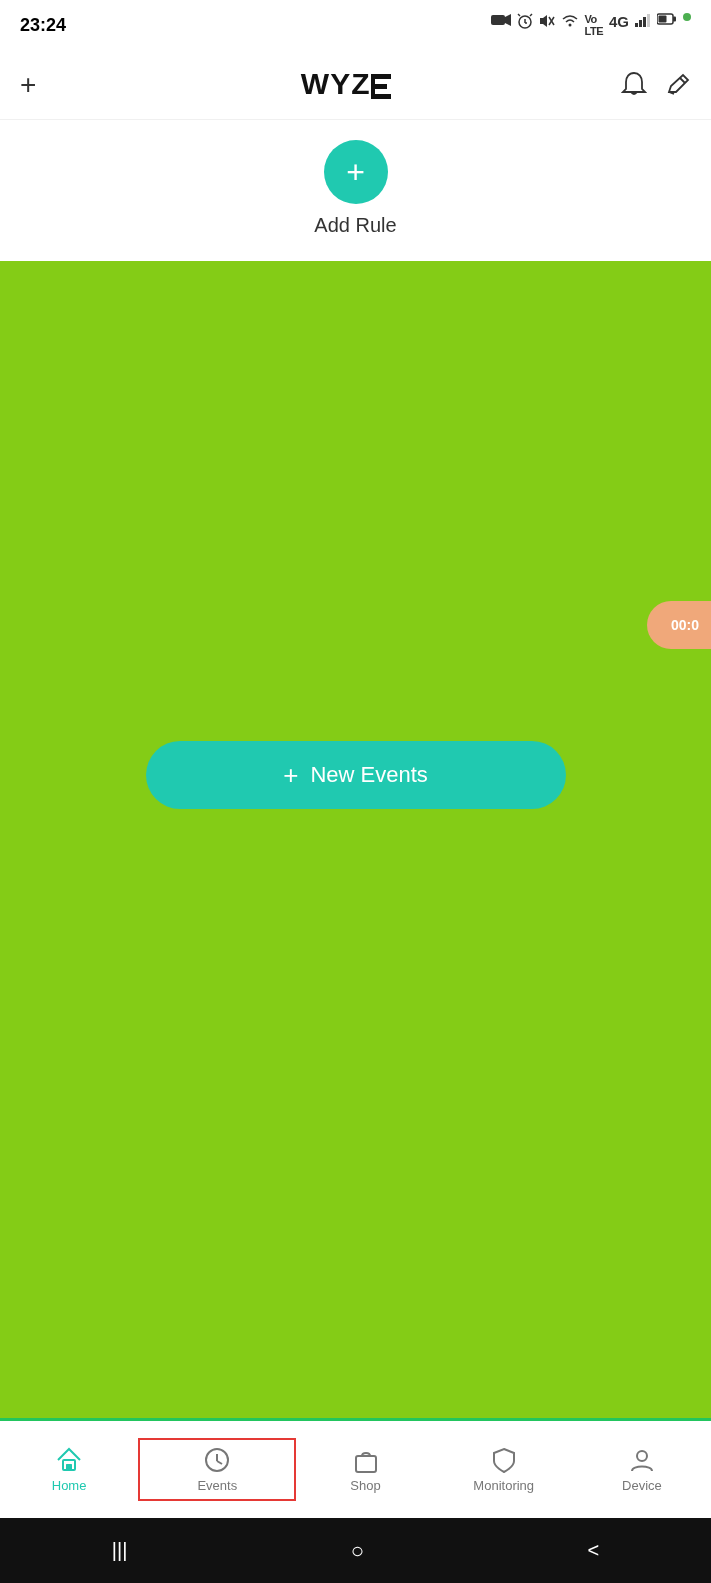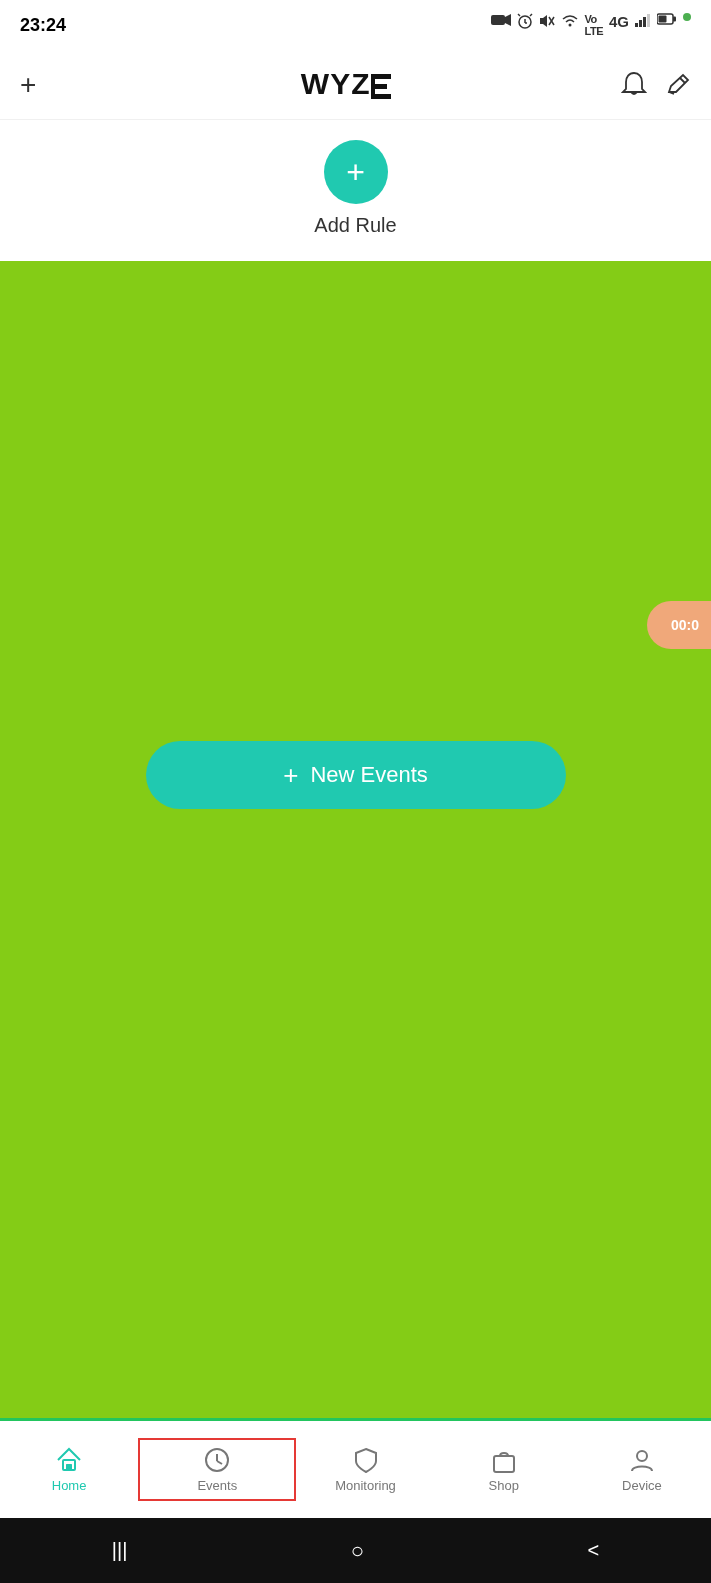--- a/index.html
+++ b/index.html
@@ -333,31 +333,31 @@
     <svg width="28" height="28" viewBox="0 0 28 28" fill="none">
       <circle cx="14" cy="14" r="11" stroke="#777" stroke-width="2"></circle>
       <line x1="14" y1="8" x2="14" y2="15" stroke="#777" stroke-width="2"></line>
       <line x1="14" y1="15" x2="19" y2="18" stroke="#777" stroke-width="2"></line>
     </svg>
     <span class="nav-label">Events</span>
   </div>
 
   <div class="nav-item">
     <svg width="28" height="28" viewBox="0 0 28 28" fill="none">
-      <path d="M14 3 L24 7 L24 15 C24 21 14 26 14 26 C14 26 4 21 4 15 L4 7 Z" stroke="#777" stroke-width="2" fill="none"></path>
-    </svg>
-    <span class="nav-label">Monitoring</span>
+      <rect x="4" y="10" width="20" height="16" rx="2" stroke="#777" stroke-width="2" fill="none"></rect>
+      <path d="M10 10 C10 6 18 6 18 10" stroke="#777" stroke-width="2" fill="none"></path>
+    </svg>
+    <span class="nav-label">Shop</span>
   </div>
 
   <div class="nav-item">
     <svg width="28" height="28" viewBox="0 0 28 28" fill="none">
-      <rect x="4" y="10" width="20" height="16" rx="2" stroke="#777" stroke-width="2" fill="none"></rect>
-      <path d="M10 10 C10 6 18 6 18 10" stroke="#777" stroke-width="2" fill="none"></path>
-    </svg>
-    <span class="nav-label">Shop</span>
+      <path d="M14 3 L24 7 L24 15 C24 21 14 26 14 26 C14 26 4 21 4 15 L4 7 Z" stroke="#777" stroke-width="2" fill="none"></path>
+    </svg>
+    <span class="nav-label">Monitoring</span>
   </div>
 
   <div class="nav-item">
     <svg width="28" height="28" viewBox="0 0 28 28" fill="none">
       <circle cx="14" cy="10" r="5" stroke="#777" stroke-width="2" fill="none"></circle>
       <path d="M4 25 C4 19 24 19 24 25" stroke="#777" stroke-width="2" fill="none"></path>
     </svg>
     <span class="nav-label">Device</span>
   </div>
 

